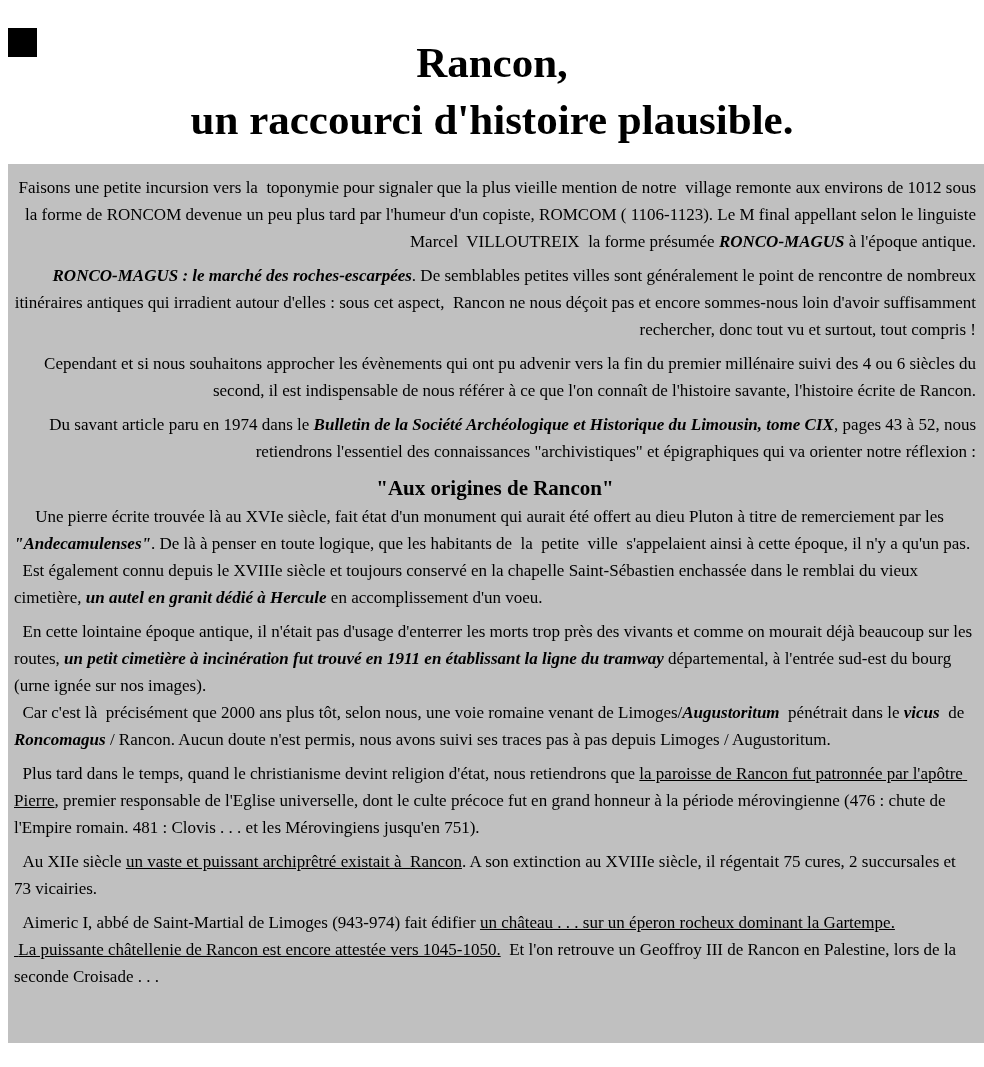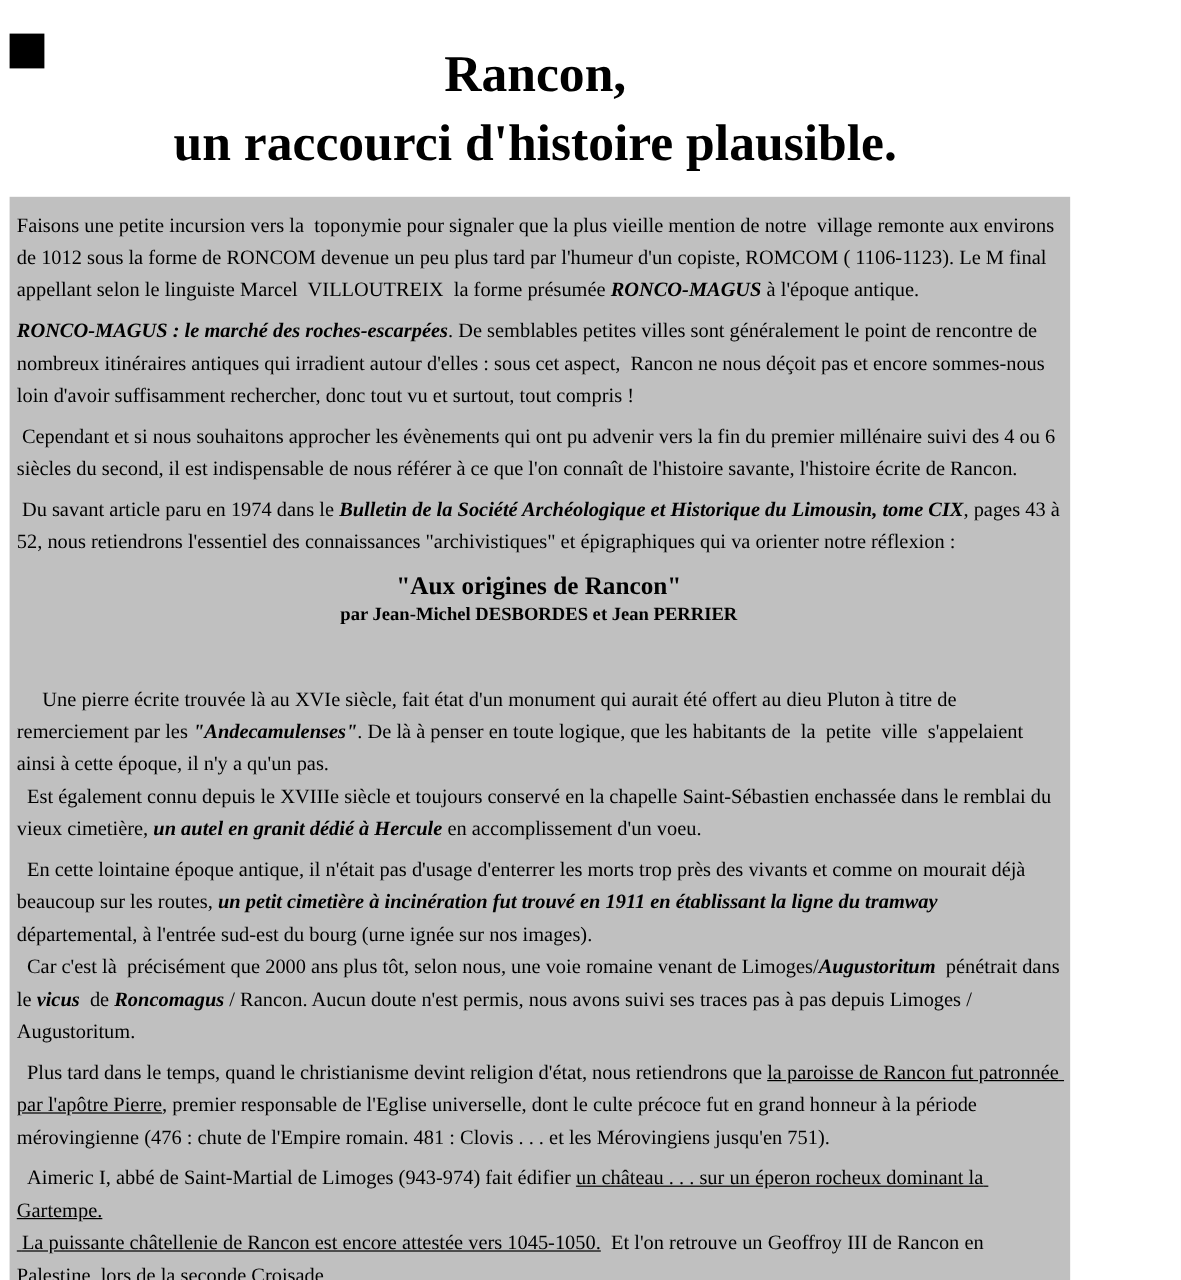--- a/index.html
+++ b/index.html
@@ -2,21 +2,21 @@
 <html><head>
 <meta charset="utf-8">
 <style>
   html, body {
     margin: 0;
     padding: 0;
     background: #ffffff;
   }
   .page {
     position: relative;
-    width: 892px;
+    width: 984px;
     height: 1067px;
     background: #ffffff;
     font-family: "Liberation Serif", "DejaVu Serif", serif;
     color: #000000;
     overflow: hidden;
   }
   .black-square {
     position: absolute;
     left: 8px;
     top: 28px;
@@ -41,21 +41,21 @@
     background: #C0C0C0;
     padding: 10px 8px 20px 6px;
     min-height: 879px;
     font-size: 17px;
     line-height: 27px;
   }
   .panel p {
     margin: 0 0 7px 0;
     white-space: pre-wrap;
   }
-  p.pc { text-align: left; }
+  p.pc { text-align: right; }
   p.pl { text-align: left; }
   .s-n { font-weight: normal; }
   .s-b { font-weight: bold; font-style: italic; }
   .s-bi { font-weight: bold; font-style: italic; }
   .s-u { text-decoration: underline; }
   h2.section-heading {
     margin: 10px 0 2px 0;
     text-align: center;
     font-size: 21px;
     line-height: 26px;
@@ -83,23 +83,23 @@
 
     <div>
         <p class="pc"><span class="s-n">Faisons une petite incursion vers la  toponymie pour signaler que la plus vieille mention de notre  village remonte aux environs de 1012 sous la forme de RONCOM devenue un peu plus tard par l'humeur d'un copiste, ROMCOM ( 1106-1123). Le M final appellant selon le linguiste Marcel  VILLOUTREIX  la forme présumée </span><span class="s-bi">RONCO-MAGUS</span><span class="s-n"> à l'époque antique.</span></p>
         <p class="pc"><span class="s-bi">RONCO-MAGUS</span><span class="s-b"> : le marché des roches-escarpées</span><span class="s-n">. De semblables petites villes sont généralement le point de rencontre de nombreux itinéraires antiques qui irradient autour d'elles : sous cet aspect,  Rancon ne nous déçoit pas et encore sommes-nous loin d'avoir suffisamment rechercher, donc tout vu et surtout, tout compris !</span></p>
         <p class="pc"><span class="s-n"> Cependant et si nous souhaitons approcher les évènements qui ont pu advenir vers la fin du premier millénaire suivi des 4 ou 6 siècles du second, il est indispensable de nous référer à ce que l'on connaît de l'histoire savante, l'histoire écrite de Rancon.</span></p>
         <p class="pc"><span class="s-n"> Du savant article paru en 1974 dans le </span><span class="s-bi">Bulletin de la Société Archéologique et Historique du Limousin, tome CIX</span><span class="s-n">, pages 43 à 52, nous retiendrons l'essentiel des connaissances "archivistiques" et épigraphiques qui va orienter notre réflexion :</span></p>
       </div>
 
     <h2 class="section-heading">"Aux origines de Rancon"</h2>
 
-    <div class="section-byline">par Jean-Michel DESBORDES et Jean PERRIER</div>
 
     <div>
         <p class="pl"><span class="s-n">     Une pierre écrite trouvée là au XVIe siècle, fait état d'un monument qui aurait été offert au dieu Pluton à titre de remerciement par les </span><span class="s-b">"Andecamulenses"</span><span class="s-n">. De là à penser en toute logique, que les habitants de  la  petite  ville  s'appelaient ainsi à cette époque, il n'y a qu'un pas.</span><br><span class="s-n">  Est également connu depuis le XVIIIe siècle et toujours conservé en la chapelle Saint-Sébastien enchassée dans le remblai du vieux cimetière, </span><span class="s-b">un autel en granit dédié à Hercule</span><span class="s-n"> en accomplissement d'un voeu.</span></p>
         <p class="pl"><span class="s-n">  En cette lointaine époque antique, il n'était pas d'usage d'enterrer les morts trop près des vivants et comme on mourait déjà beaucoup sur les routes, </span><span class="s-b">un petit cimetière à incinération fut trouvé en 1911 en établissant la ligne du tramway</span><span class="s-n"> départemental, à l'entrée sud-est du bourg (urne ignée sur nos images).</span><br><span class="s-n">  Car c'est là  précisément que 2000 ans plus tôt, selon nous, une voie romaine venant de Limoges/</span><span class="s-bi">Augustoritum</span><span class="s-n">  pénétrait dans le </span><span class="s-bi">vicus</span><span class="s-n">  de </span><span class="s-bi">Roncomagus</span><span class="s-n"> / Rancon. Aucun doute n'est permis, nous avons suivi ses traces pas à pas depuis Limoges / Augustoritum.</span></p>
         <p class="pl"><span class="s-n">  Plus tard dans le temps, quand le christianisme devint religion d'état, nous retiendrons que </span><span class="s-u">la paroisse de Rancon fut patronnée par l'apôtre Pierre</span><span class="s-n">, premier responsable de l'Eglise universelle, dont le culte précoce fut en grand honneur à la période mérovingienne (476 : chute de l'Empire romain. 481 : Clovis . . . et les Mérovingiens jusqu'en 751).</span></p>
+        <p class="pl"><span class="s-n">  Au XIIe siècle </span><span class="s-u">un vaste et puissant archiprêtré existait à  Rancon</span><span class="s-n">. A son extinction au XVIIIe siècle, il régentait 75 cures, 2 succursales et 73 vicairies.</span></p>
         <p class="pl"><span class="s-n">  Aimeric I, abbé de Saint-Martial de Limoges (943-974) fait édifier </span><span class="s-u">un château . . . sur un éperon rocheux dominant la Gartempe.</span><br><span class="s-u"> La puissante châtellenie de Rancon est encore attestée vers 1045-1050.</span><span class="s-n">  Et l'on retrouve un Geoffroy III de Rancon en Palestine, lors de la seconde Croisade . . .</span></p>
       </div>
 
   </div>
 </div>
 
 </body></html>

